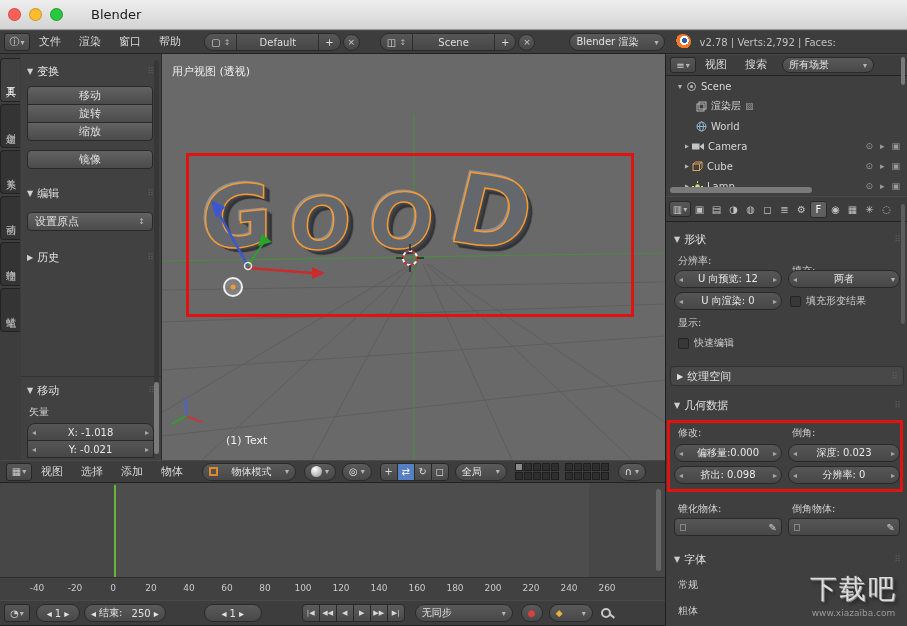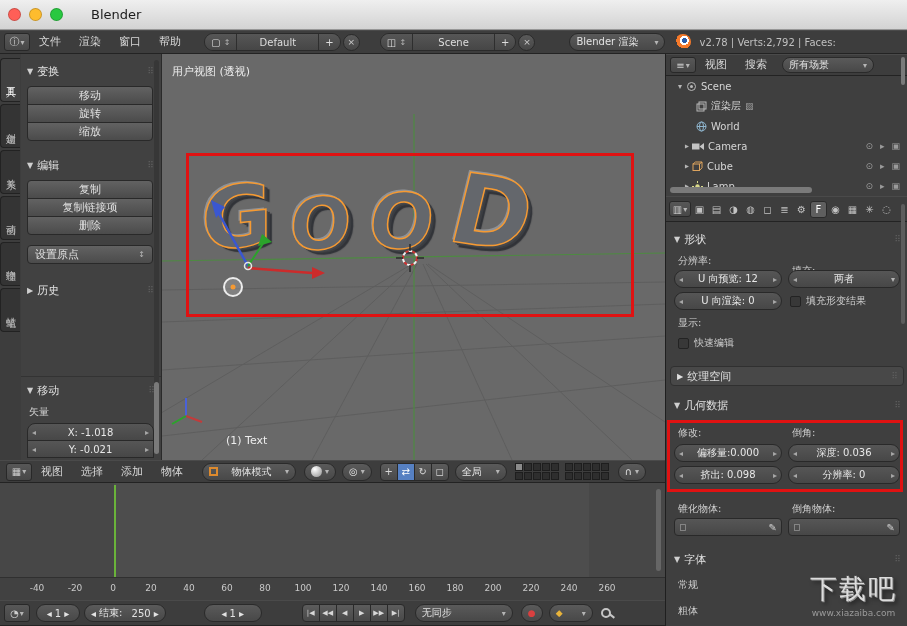--- a/index.html
+++ b/index.html
@@ -131,29 +131,25 @@
     <div class="phead" style="margin-top:8px">
       <span class="tri">▼</span>
       <span>变换</span>
       <span class="grip">⠿</span>
     </div>
     <div class="bgrp" style="margin-top:6px">
       <div class="btn">移动</div>
       <div class="btn">旋转</div>
       <div class="btn">缩放</div>
     </div>
+    <div class="btn" style="margin-top:9px">镜像</div>
     <div class="phead" style="margin-top:15px">
       <span class="tri">▼</span>
       <span>编辑</span>
       <span class="grip">⠿</span>
-    </div>
-    <div class="bgrp" style="margin-top:6px">
-      <div class="btn">复制</div>
-      <div class="btn">复制链接项</div>
-      <div class="btn">删除</div>
     </div>
     <div class="btn mbtn" style="margin-top:10px">
       <span>设置原点</span>
       <span class="dd">↕</span>
     </div>
     <div class="phead" style="margin-top:17px">
       <span class="tri">▶</span>
       <span>历史</span>
       <span class="grip">⠿</span>
     </div>
@@ -514,21 +510,21 @@
     </div>
     <span class="abs plabel" style="left:12px;top:372px">修改:</span>
     <span class="abs plabel" style="left:126px;top:372px">倒角:</span>
     <div class="abs nfield" style="left:8px;top:390px;width:108px">
       <span class="ar">◂</span>
       <span class="val"><span>偏移量:</span><span>0.000</span></span>
       <span class="ar">▸</span>
     </div>
     <div class="abs nfield" style="left:122px;top:390px;width:112px">
       <span class="ar">◂</span>
-      <span class="val"><span>深度:</span> <span>0.036</span></span>
+      <span class="val"><span>深度:</span> <span>0.023</span></span>
       <span class="ar">▸</span>
     </div>
     <div class="abs nfield" style="left:8px;top:412px;width:108px">
       <span class="ar">◂</span>
       <span class="val"><span>挤出:</span> <span>0.098</span></span>
       <span class="ar">▸</span>
     </div>
     <div class="abs nfield" style="left:122px;top:412px;width:112px">
       <span class="ar">◂</span>
       <span class="val"><span>分辨率:</span> <span>0</span></span>

